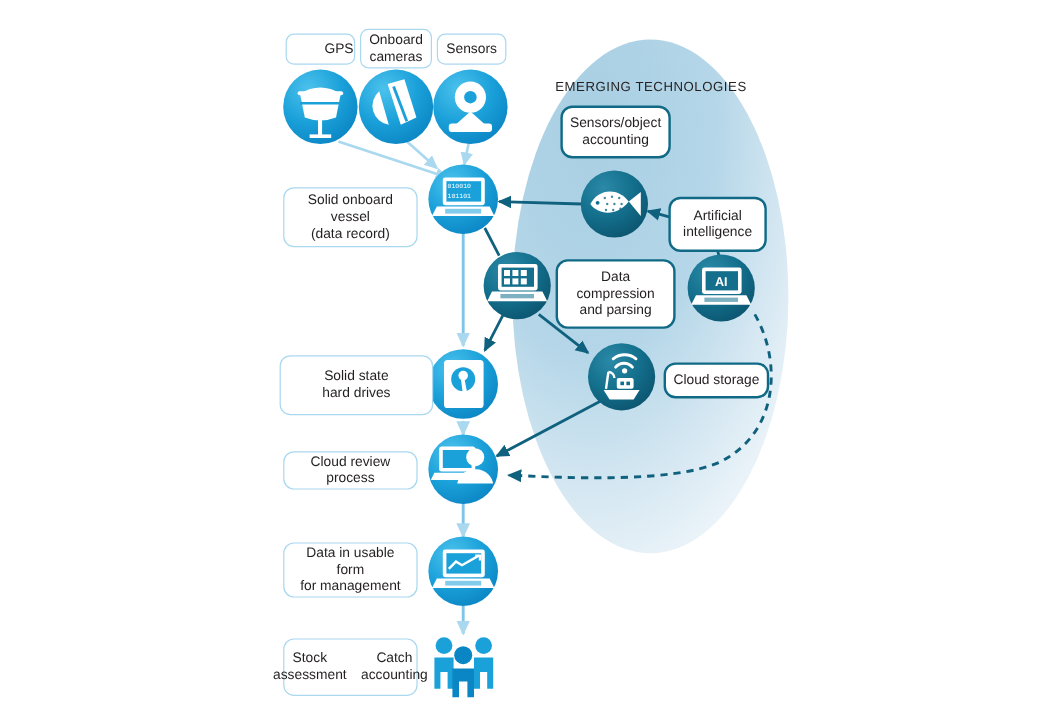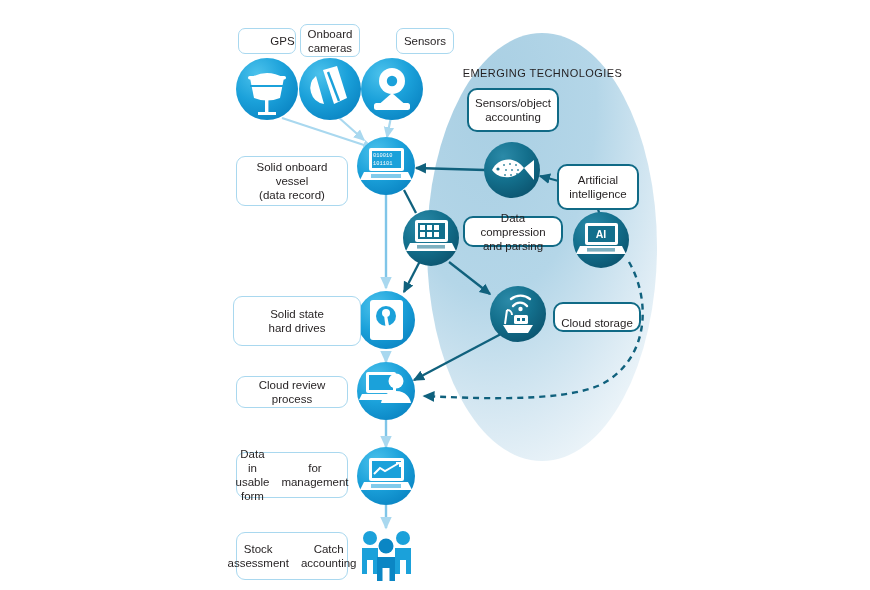--- a/index.html
+++ b/index.html
@@ -219,53 +219,53 @@
 
   <div class="hdr" style="left:435px;top:67px;width:215px;">EMERGING TECHNOLOGIES</div>
 
   <div class="lbl pill" style="left:238px;top:28px;width:58px;height:26px;padding-left:31px;">
     <span>GPS</span>
   </div>
   <div class="lbl pill" style="left:300px;top:24px;width:60px;height:33px;flex-direction:column;">
     <span>Onboard</span>
     <span>cameras</span>
   </div>
-  <div class="lbl pill" style="left:364px;top:28px;width:58px;height:26px;margin-left:32px;">
+  <div class="lbl pill" style="left:364px;top:28px;width:58px;height:26px;">
     <span>Sensors</span>
   </div>
 
   <div class="lbl left" style="left:236px;top:156px;width:112px;height:50px;flex-direction:column;">
     <span>Solid onboard vessel</span>
     <span>(data record)</span>
   </div>
   <div class="lbl left" style="left:233px;top:296px;width:128px;height:50px;flex-direction:column;">
     <span>Solid state</span>
     <span>hard drives</span>
   </div>
   <div class="lbl left" style="left:236px;top:376px;width:112px;height:32px;">
     <span>Cloud review process</span>
   </div>
-  <div class="lbl left" style="left:236px;top:452px;width:112px;height:46px;flex-direction:row;">
+  <div class="lbl left" style="left:236px;top:452px;width:112px;height:46px;flex-direction:column;">
     <span>Data in usable form</span>
     <span>for management</span>
   </div>
   <div class="lbl left" style="left:236px;top:532px;width:112px;height:48px;flex-direction:row;">
     <span>Stock assessment</span>
     <span>Catch accounting</span>
   </div>
 
   <div class="lbl emerge" style="left:467px;top:88px;width:92px;height:44px;flex-direction:column;">
     <span>Sensors/object</span>
     <span>accounting</span>
   </div>
   <div class="lbl emerge" style="left:557px;top:164px;width:82px;height:46px;flex-direction:column;">
     <span>Artificial</span>
     <span>intelligence</span>
   </div>
-  <div class="lbl emerge" style="left:463px;top:216px;width:100px;height:31px;flex-direction:column;">
+  <div class="lbl emerge" style="left:463px;top:216px;width:100px;height:58px;flex-direction:column;">
     <span>Data compression</span>
     <span>and parsing</span>
   </div>
-  <div class="lbl emerge" style="left:553px;top:302px;width:88px;height:30px;align-items:flex-end;">
+  <div class="lbl emerge" style="left:553px;top:302px;width:88px;height:30px;">
     <span>Cloud storage</span>
   </div>
 
 </div>
 
 </body></html>

